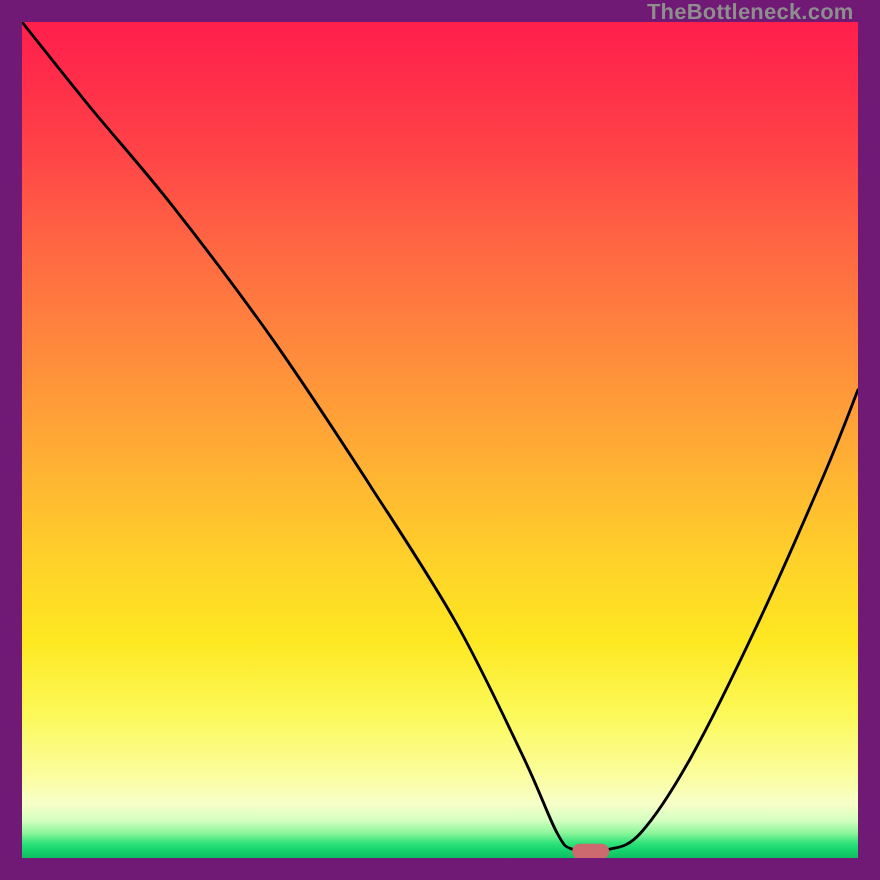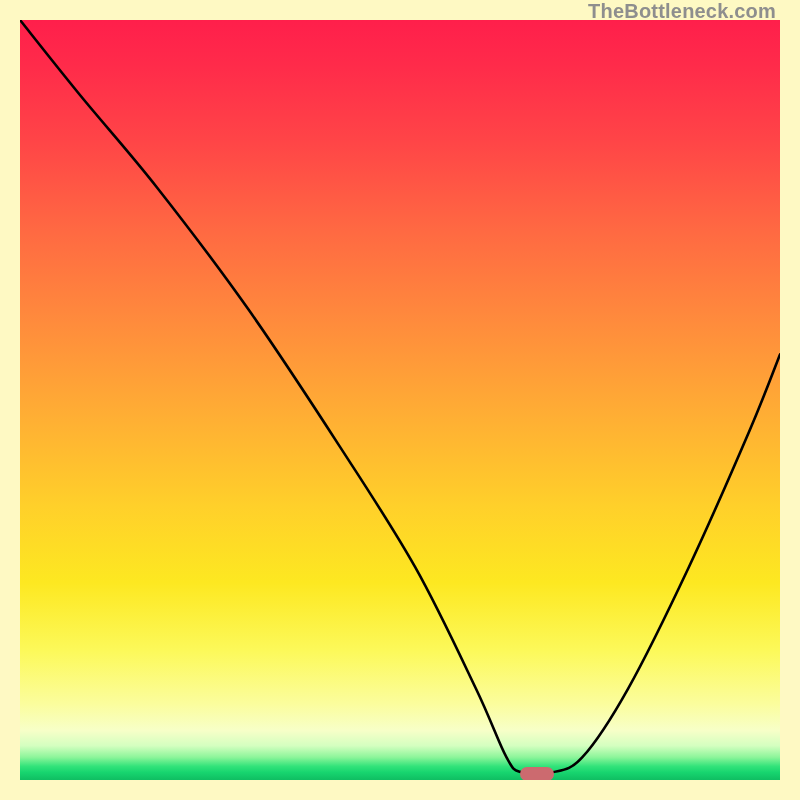--- a/index.html
+++ b/index.html
@@ -7,21 +7,21 @@
     padding: 0;
     width: 800px;
     height: 800px;
     background: #000;
     overflow: hidden;
   }
   .frame {
     position: relative;
     width: 800px;
     height: 800px;
-    background: #fef9c3;
+    background: #701a75;
   }
   .plot-area {
     position: absolute;
     left: 20px;
     top: 20px;
     width: 760px;
     height: 760px;
     overflow: hidden;
   }
   .gradient {

